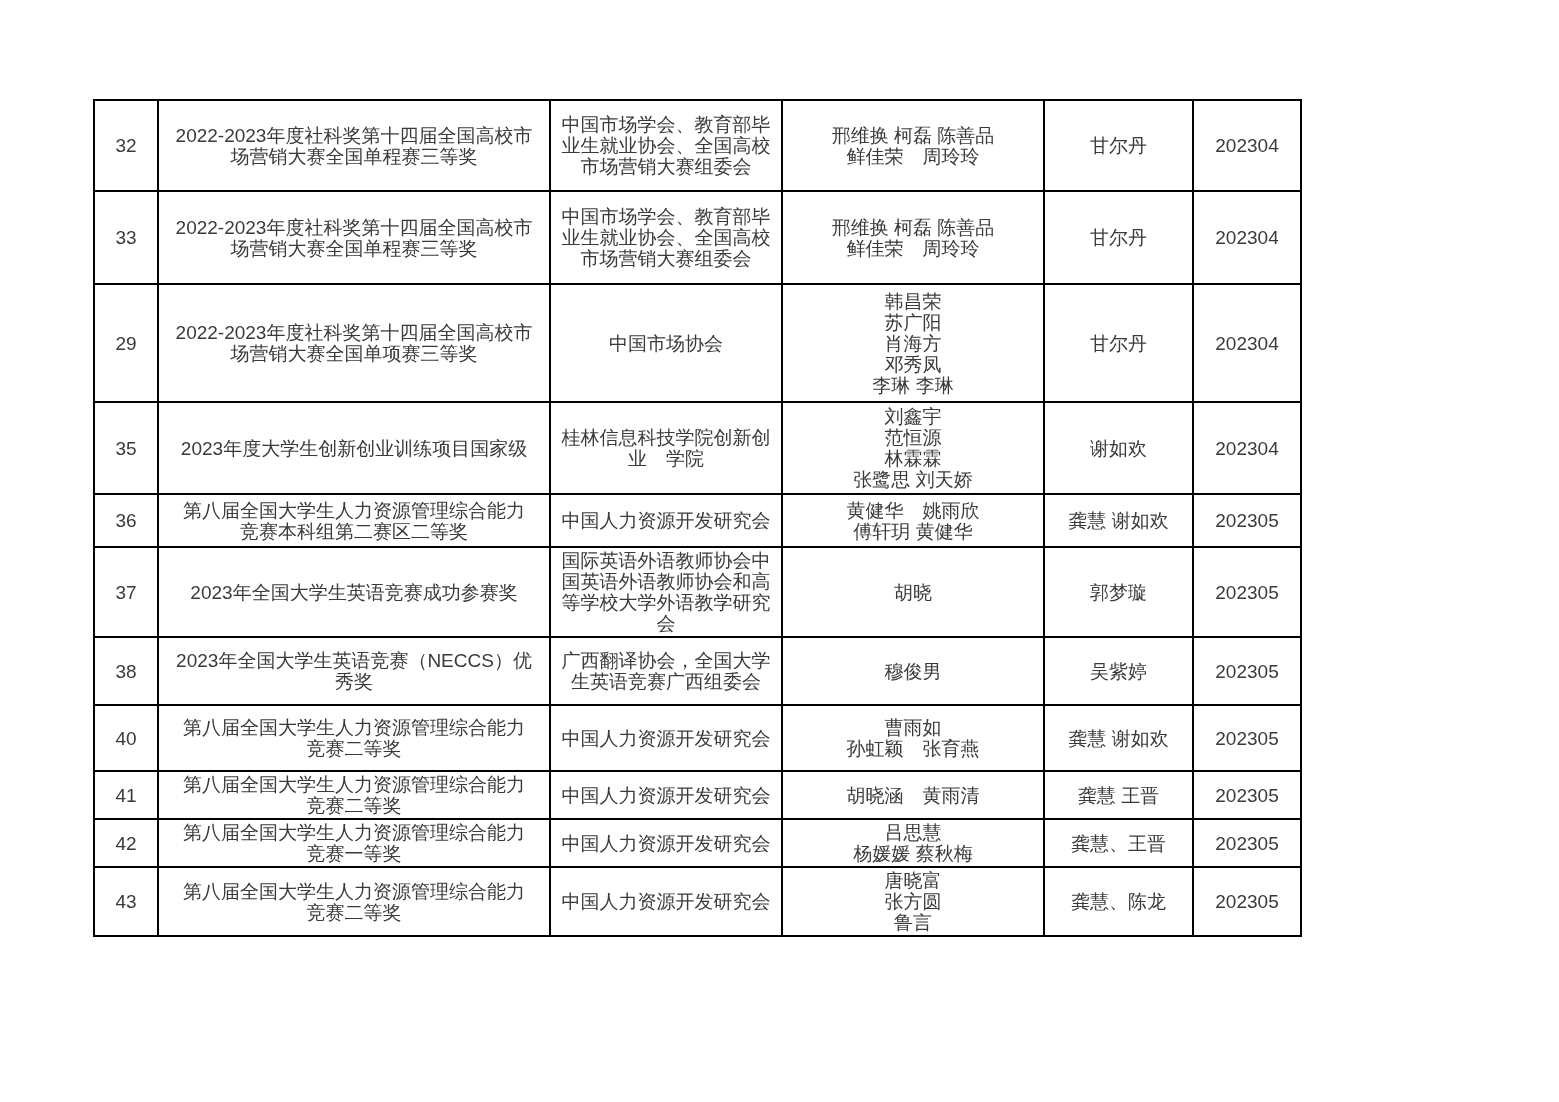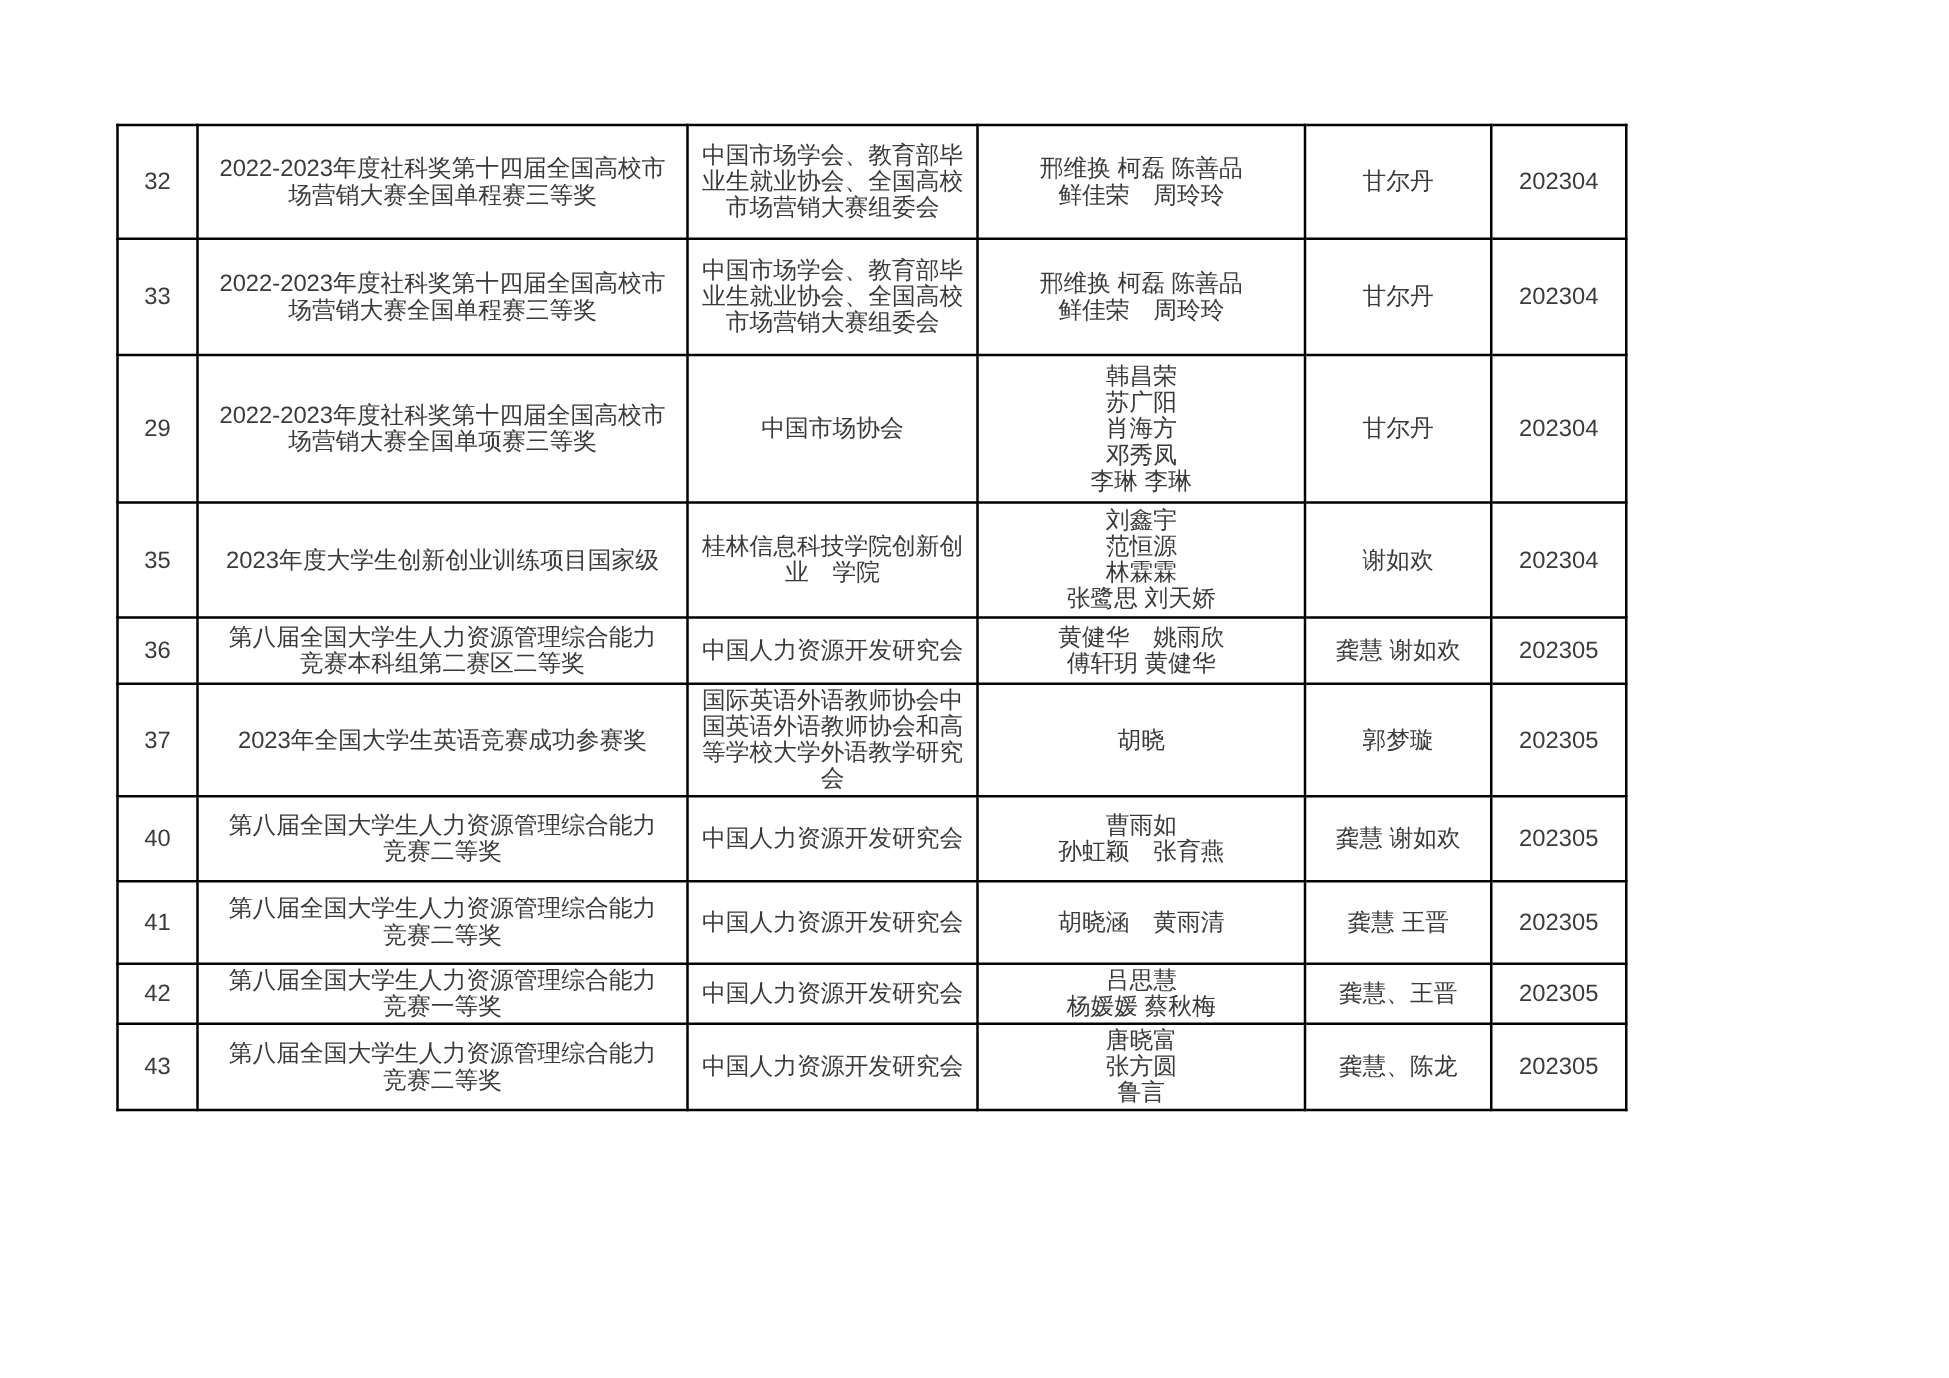--- a/index.html
+++ b/index.html
@@ -135,20 +135,30 @@
     <td>2023年全国大学生英语竞赛成功参赛奖</td>
     <td>国际英语外语教师协会中
 国英语外语教师协会和高
 等学校大学外语教学研究
 会</td>
     <td>胡晓</td>
     <td>郭梦璇</td>
     <td>202305</td>
   </tr>
           <tr>
+    <td>38</td>
+    <td>2023年全国大学生英语竞赛（NECCS）优
+秀奖</td>
+    <td>广西翻译协会，全国大学
+生英语竞赛广西组委会</td>
+    <td>穆俊男</td>
+    <td>吴紫婷</td>
+    <td>202305</td>
+  </tr>
+          <tr>
     <td>40</td>
     <td>第八届全国大学生人力资源管理综合能力
 竞赛二等奖</td>
     <td>中国人力资源开发研究会</td>
     <td>曹雨如
 孙虹颖　张育燕</td>
     <td>龚慧 谢如欢</td>
     <td>202305</td>
   </tr>
           <tr>

